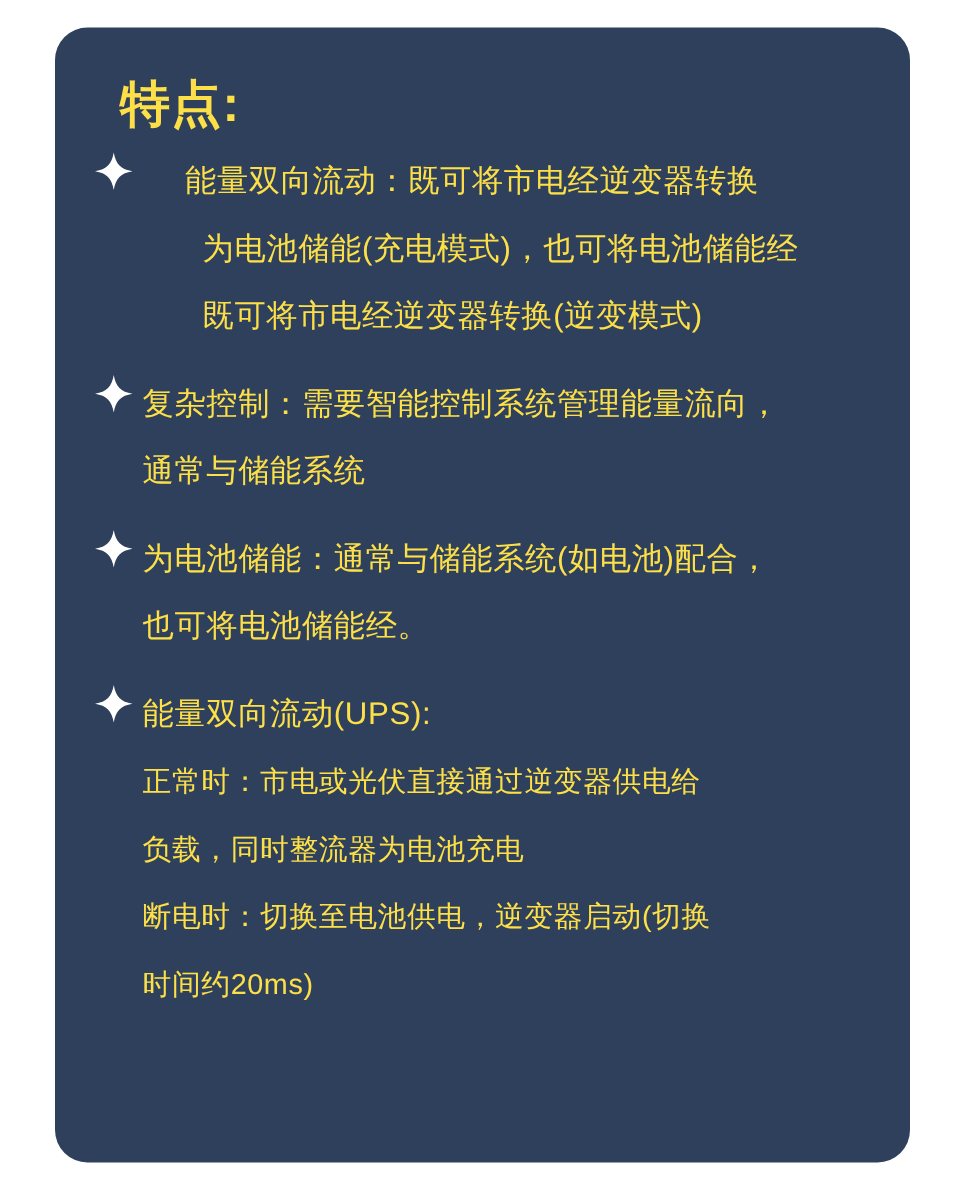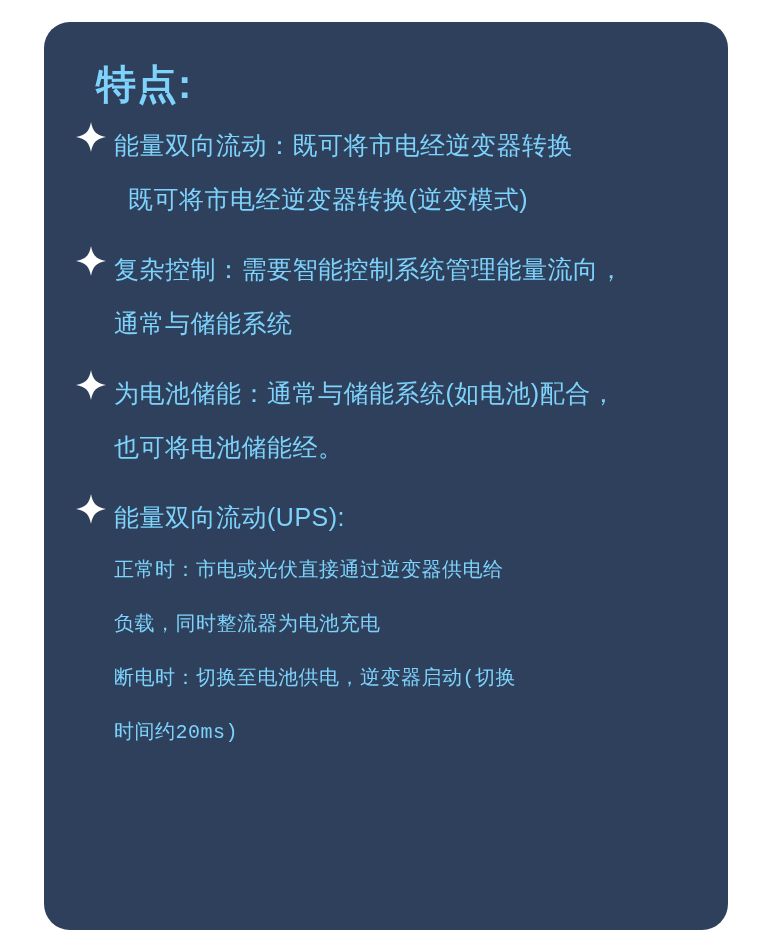--- a/index.html
+++ b/index.html
@@ -16,36 +16,37 @@
   #card {
     position: absolute;
     left: 44px;
     top: 22px;
     width: 684px;
     height: 908px;
     background: #2f405c;
     border-radius: 26px;
     box-sizing: border-box;
     padding: 34px 30px 20px 30px;
-    color: #7dd3fc;
+    color: #fde047;
   }
   #title {
     font-size: 40px;
     font-weight: bold;
     letter-spacing: 1px;
     margin: 4px 0 6px 22px;
     line-height: 1.2;
   }
   .item {
     display: flex;
     align-items: flex-start;
     margin-top: 16px;
   }
   .item.first {
     margin-top: 10px;
+    gap: 34px;
   }
   .star {
     flex: 0 0 auto;
     width: 34px;
     height: 34px;
     margin-right: 6px;
     margin-top: 2px;
   }
   .star svg {
     display: block;
@@ -56,40 +57,40 @@
     line-height: 54px;
     letter-spacing: 0.5px;
   }
   .line {
     white-space: nowrap;
   }
   .line.indent {
     padding-left: 14px;
   }
   .sub {
-    font-size: 20px;
+    font-size: 23px;
     line-height: 54px;
-    font-family: Liberation Mono, monospace;
   }
 </style>
 </head>
 <body>
 
 <div id="card">
 
   <div id="title">特点:</div>
 
   <div class="item first">
     <span class="star">
       <svg width="34" height="34" viewBox="0 0 34 34" aria-hidden="true">
         <path d="M17 2 C18.6 11.4 22.6 15.4 32 17 C22.6 18.6 18.6 22.6 17 32 C15.4 22.6 11.4 18.6 2 17 C11.4 15.4 15.4 11.4 17 2 Z" fill="#ffffff"></path>
       </svg>
     </span>
     <div class="lines">
       <div class="line">能量双向流动：既可将市电经逆变器转换</div>
+      <div class="line indent">为电池储能(充电模式)，也可将电池储能经</div>
       <div class="line indent">既可将市电经逆变器转换(逆变模式)</div>
     </div>
   </div>
 
   <div class="item">
     <span class="star">
       <svg width="34" height="34" viewBox="0 0 34 34" aria-hidden="true">
         <path d="M17 2 C18.6 11.4 22.6 15.4 32 17 C22.6 18.6 18.6 22.6 17 32 C15.4 22.6 11.4 18.6 2 17 C11.4 15.4 15.4 11.4 17 2 Z" fill="#ffffff"></path>
       </svg>
     </span>

